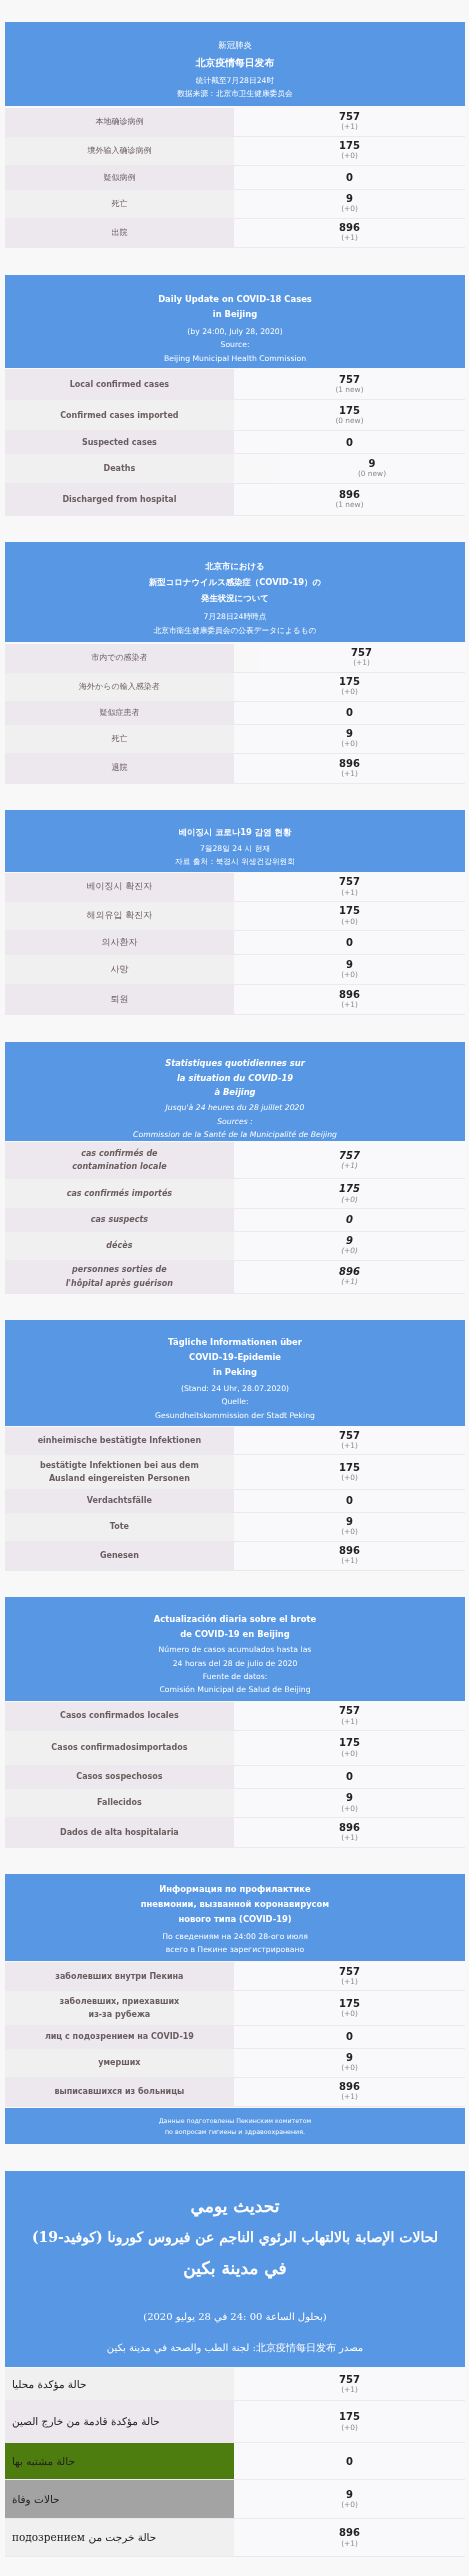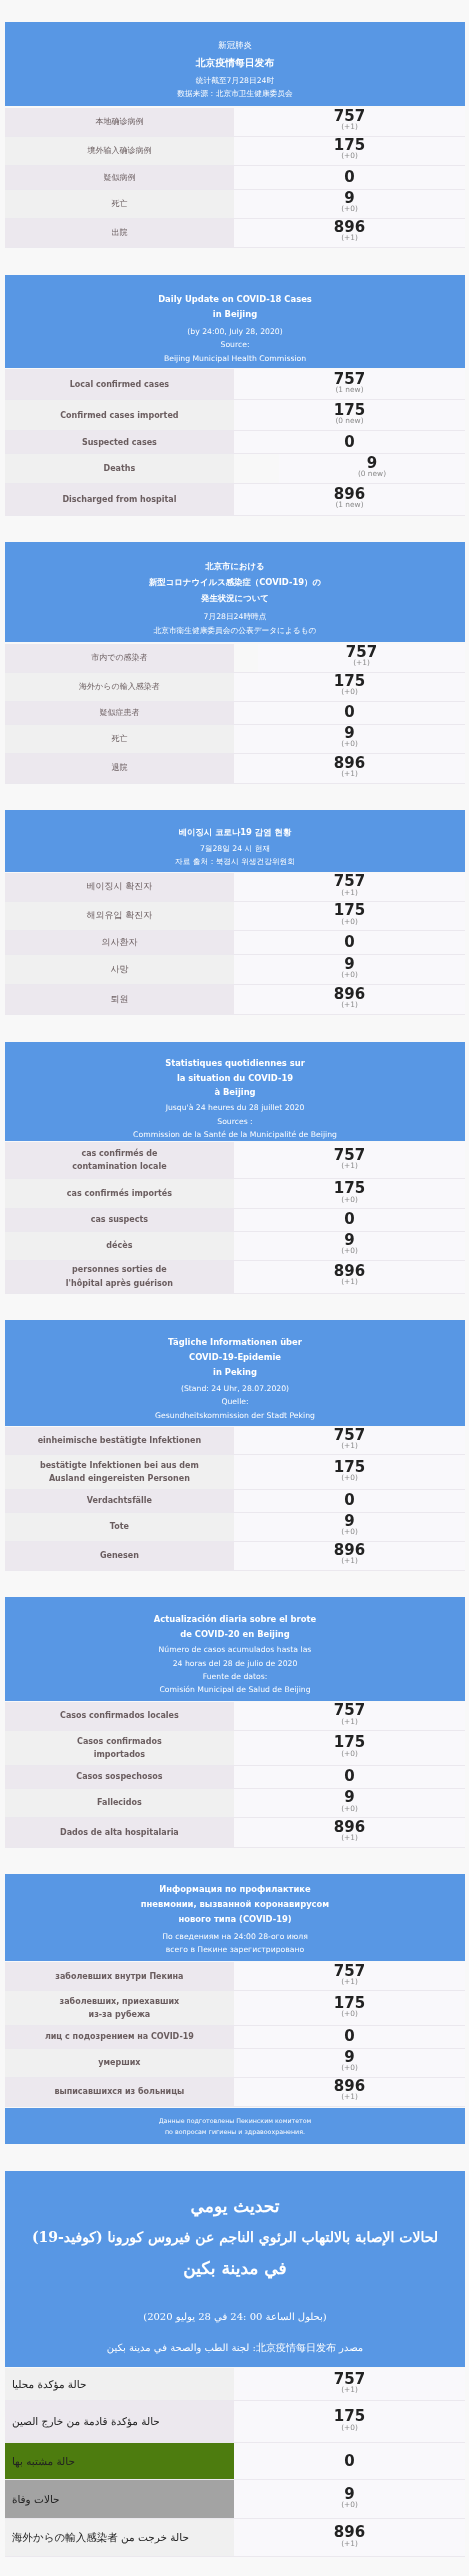--- a/index.html
+++ b/index.html
@@ -8,21 +8,21 @@
   .page { padding: 0 4.9px; }
   .section { background: #f8f8f8; }
   .hdr { background: #5897e4; color: #fff; text-align: center; }
   .hdr .t { font-weight: bold; font-size: 8.4px; line-height: 14.7px; }
   .hdr .s { font-size: 7.7px; line-height: 13.3px; }
   .row { display: flex; border-bottom: 1.4px solid #ebe8ee; }
   .row .lbl { width: 229px; display: flex; align-items: center; justify-content: center; text-align: center; font-size: 8px; color: #6a5d5f; padding: 0 7px; line-height: 13.3px; }
   .row:nth-child(odd) .lbl { background: #ece8ee; }
   .row:nth-child(even) .lbl { background: #f0f0f0; }
   .row .val { flex: 1; background: #f9f8fb; display: flex; flex-direction: column; align-items: center; justify-content: center; }
-  .val .n { font-weight: bold; font-size: 15px; color: #222; line-height: 11.2px; text-align: right; }
+  .val .n { font-weight: bold; font-size: 10px; color: #222; line-height: 11.2px; text-align: right; }
   .val .d { font-size: 7.4px; color: #8a8a8a; line-height: 9.8px; }
   .lbl.bold { font-weight: bold; }
   .lbl.rtl { justify-content: flex-end; direction: rtl; text-align: right; font-family: "DejaVu Serif", serif; font-size: 10.5px; color: #222; padding-right: 14px; }
   .hdr.ar .t { font-family: "DejaVu Serif", serif; font-size: 17px; line-height: 28px; font-weight: bold; }
   .hdr.ar .s { font-family: "DejaVu Serif", serif; font-size: 10px; line-height: 21px; }
   .footer { background: #5897e4; color: #fff; text-align: center; font-size: 6.3px; line-height: 11.2px; padding: 7px 0; margin-top: 1.4px; }
 </style>
 </head>
 <body>
 
@@ -202,21 +202,21 @@
       <div class="row" style="height:30px;">
         <div class="lbl" style="font-size:9px;">퇴원</div>
         <div class="val">
             <span class="n">896</span>
             <span class="d">(+1)</span>
           </div>
       </div>
     </div>
   </div>
 
-  <div class="section" style="padding-top:27px;">
+  <div class="section" style="padding-top:27px;font-style:italic;">
     <div class="hdr" style="height:99px;padding-top:14px;">
       <div class="t">Statistiques quotidiennes sur</div>
       <div class="t">la situation du COVID-19</div>
       <div class="t" style="margin-bottom:1.4px;">à Beijing</div>
       <div class="s">Jusqu'à 24 heures du 28 juillet 2020</div>
       <div class="s">Sources :</div>
       <div class="s">Commission de la Santé de la Municipalité de Beijing</div>
     </div>
     <div class="rows" style="margin-top:1.4px;">
       <div class="row" style="height:37px;">
@@ -308,36 +308,36 @@
             <span class="n">896</span>
             <span class="d">(+1)</span>
           </div>
       </div>
     </div>
   </div>
 
   <div class="section" style="padding-top:26px;">
     <div class="hdr" style="height:104px;padding-top:15.4px;">
       <div class="t">Actualización diaria sobre el brote</div>
-      <div class="t" style="margin-bottom:2.1px;">de COVID-20 en Beijing</div>
+      <div class="t" style="margin-bottom:2.1px;">de COVID-19 en Beijing</div>
       <div class="s">Número de casos acumulados hasta las</div>
       <div class="s">24 horas del 28 de julio de 2020</div>
       <div class="s">Fuente de datos:</div>
       <div class="s">Comisión Municipal de Salud de Beijing</div>
     </div>
     <div class="rows" style="margin-top:1.4px;">
       <div class="row" style="height:29px;">
         <div class="lbl bold">Casos confirmados locales</div>
         <div class="val">
             <span class="n">757</span>
             <span class="d">(+1)</span>
           </div>
       </div>
       <div class="row" style="height:35px;">
-        <div class="lbl bold" style="flex-direction:column;">
+        <div class="lbl bold" style="flex-direction:row;">
             <span>Casos confirmados</span>
             <span>importados</span>
           </div>
         <div class="val">
             <span class="n">175</span>
             <span class="d">(+0)</span>
           </div>
       </div>
       <div class="row" style="height:23px;">
         <div class="lbl bold">Casos sospechosos</div>
@@ -445,21 +445,21 @@
           </div>
       </div>
       <div class="row" style="height:39px;">
         <div class="lbl rtl" style="background:#a3a3a3;">حالات وفاة</div>
         <div class="val">
             <span class="n">9</span>
             <span class="d">(+0)</span>
           </div>
       </div>
       <div class="row" style="height:38px;">
-        <div class="lbl rtl" style="background:#f0f0f0;">حالة خرجت من 海外からの輸入感染者</div>
+        <div class="lbl rtl" style="background:#f0f0f0;">حالة خرجت من подозрением</div>
         <div class="val">
             <span class="n">896</span>
             <span class="d">(+1)</span>
           </div>
       </div>
     </div>
     <div style="height:18px;"></div>
   </div>
 
 </div>

